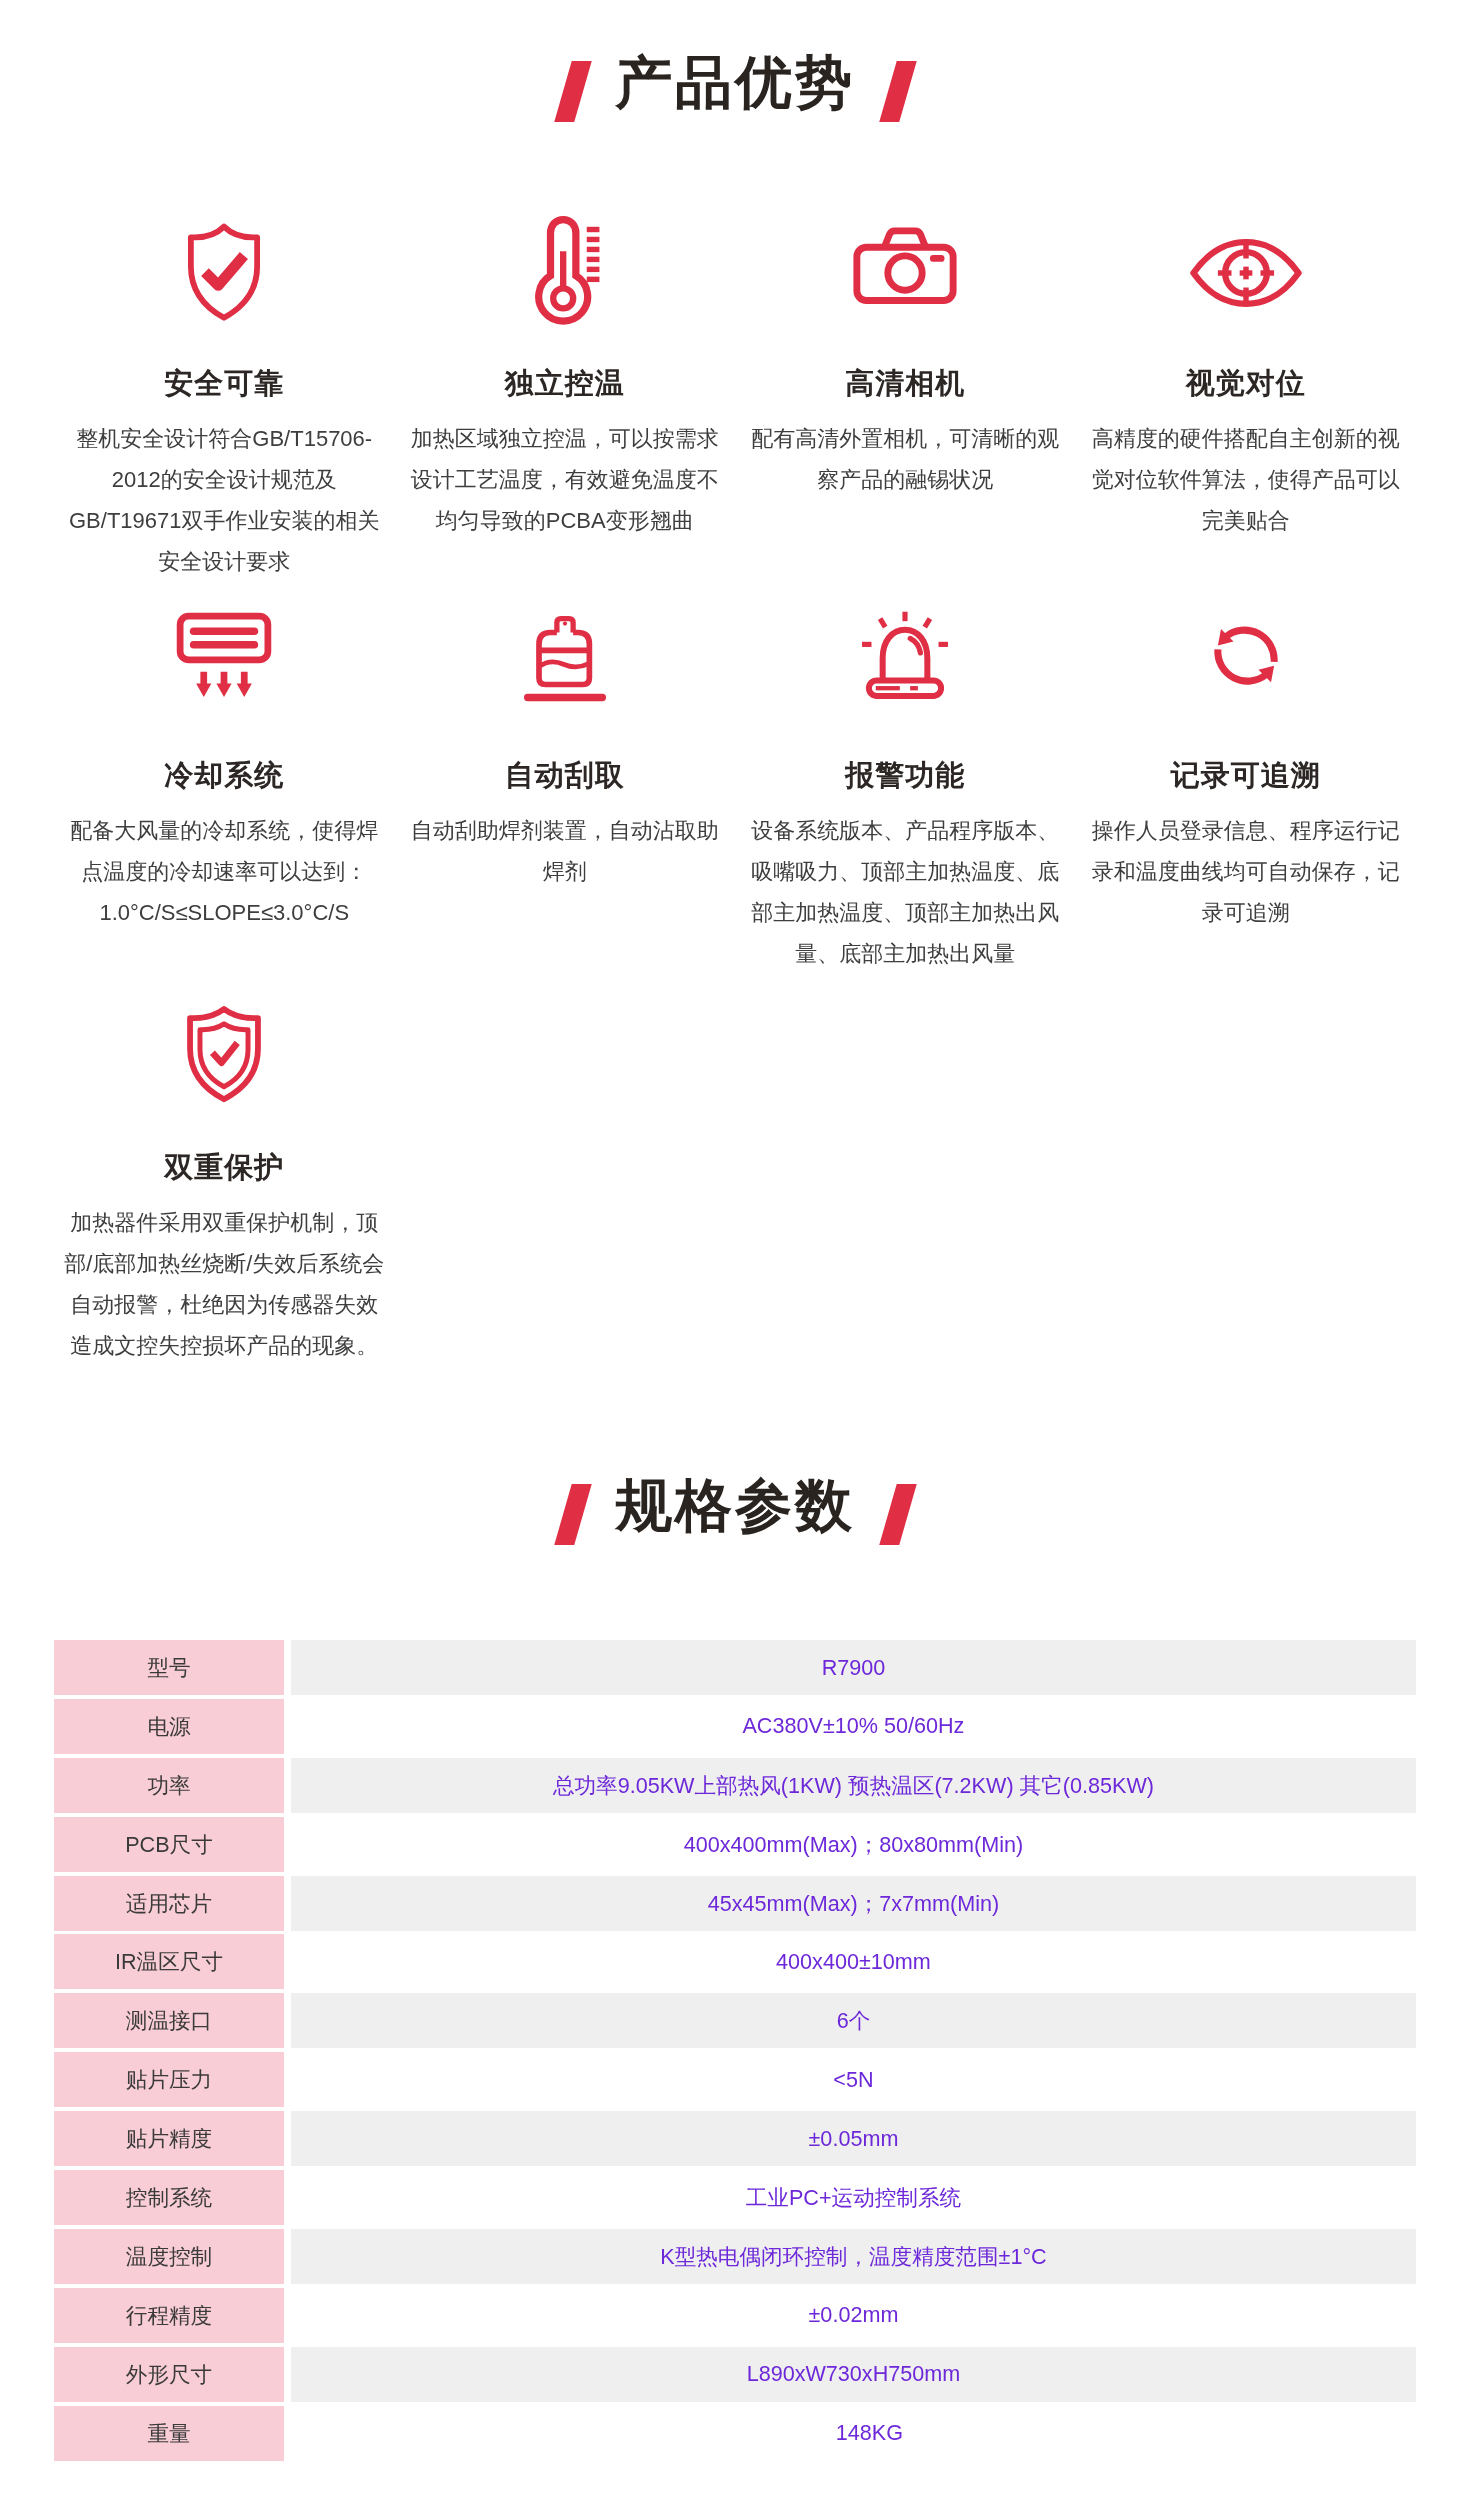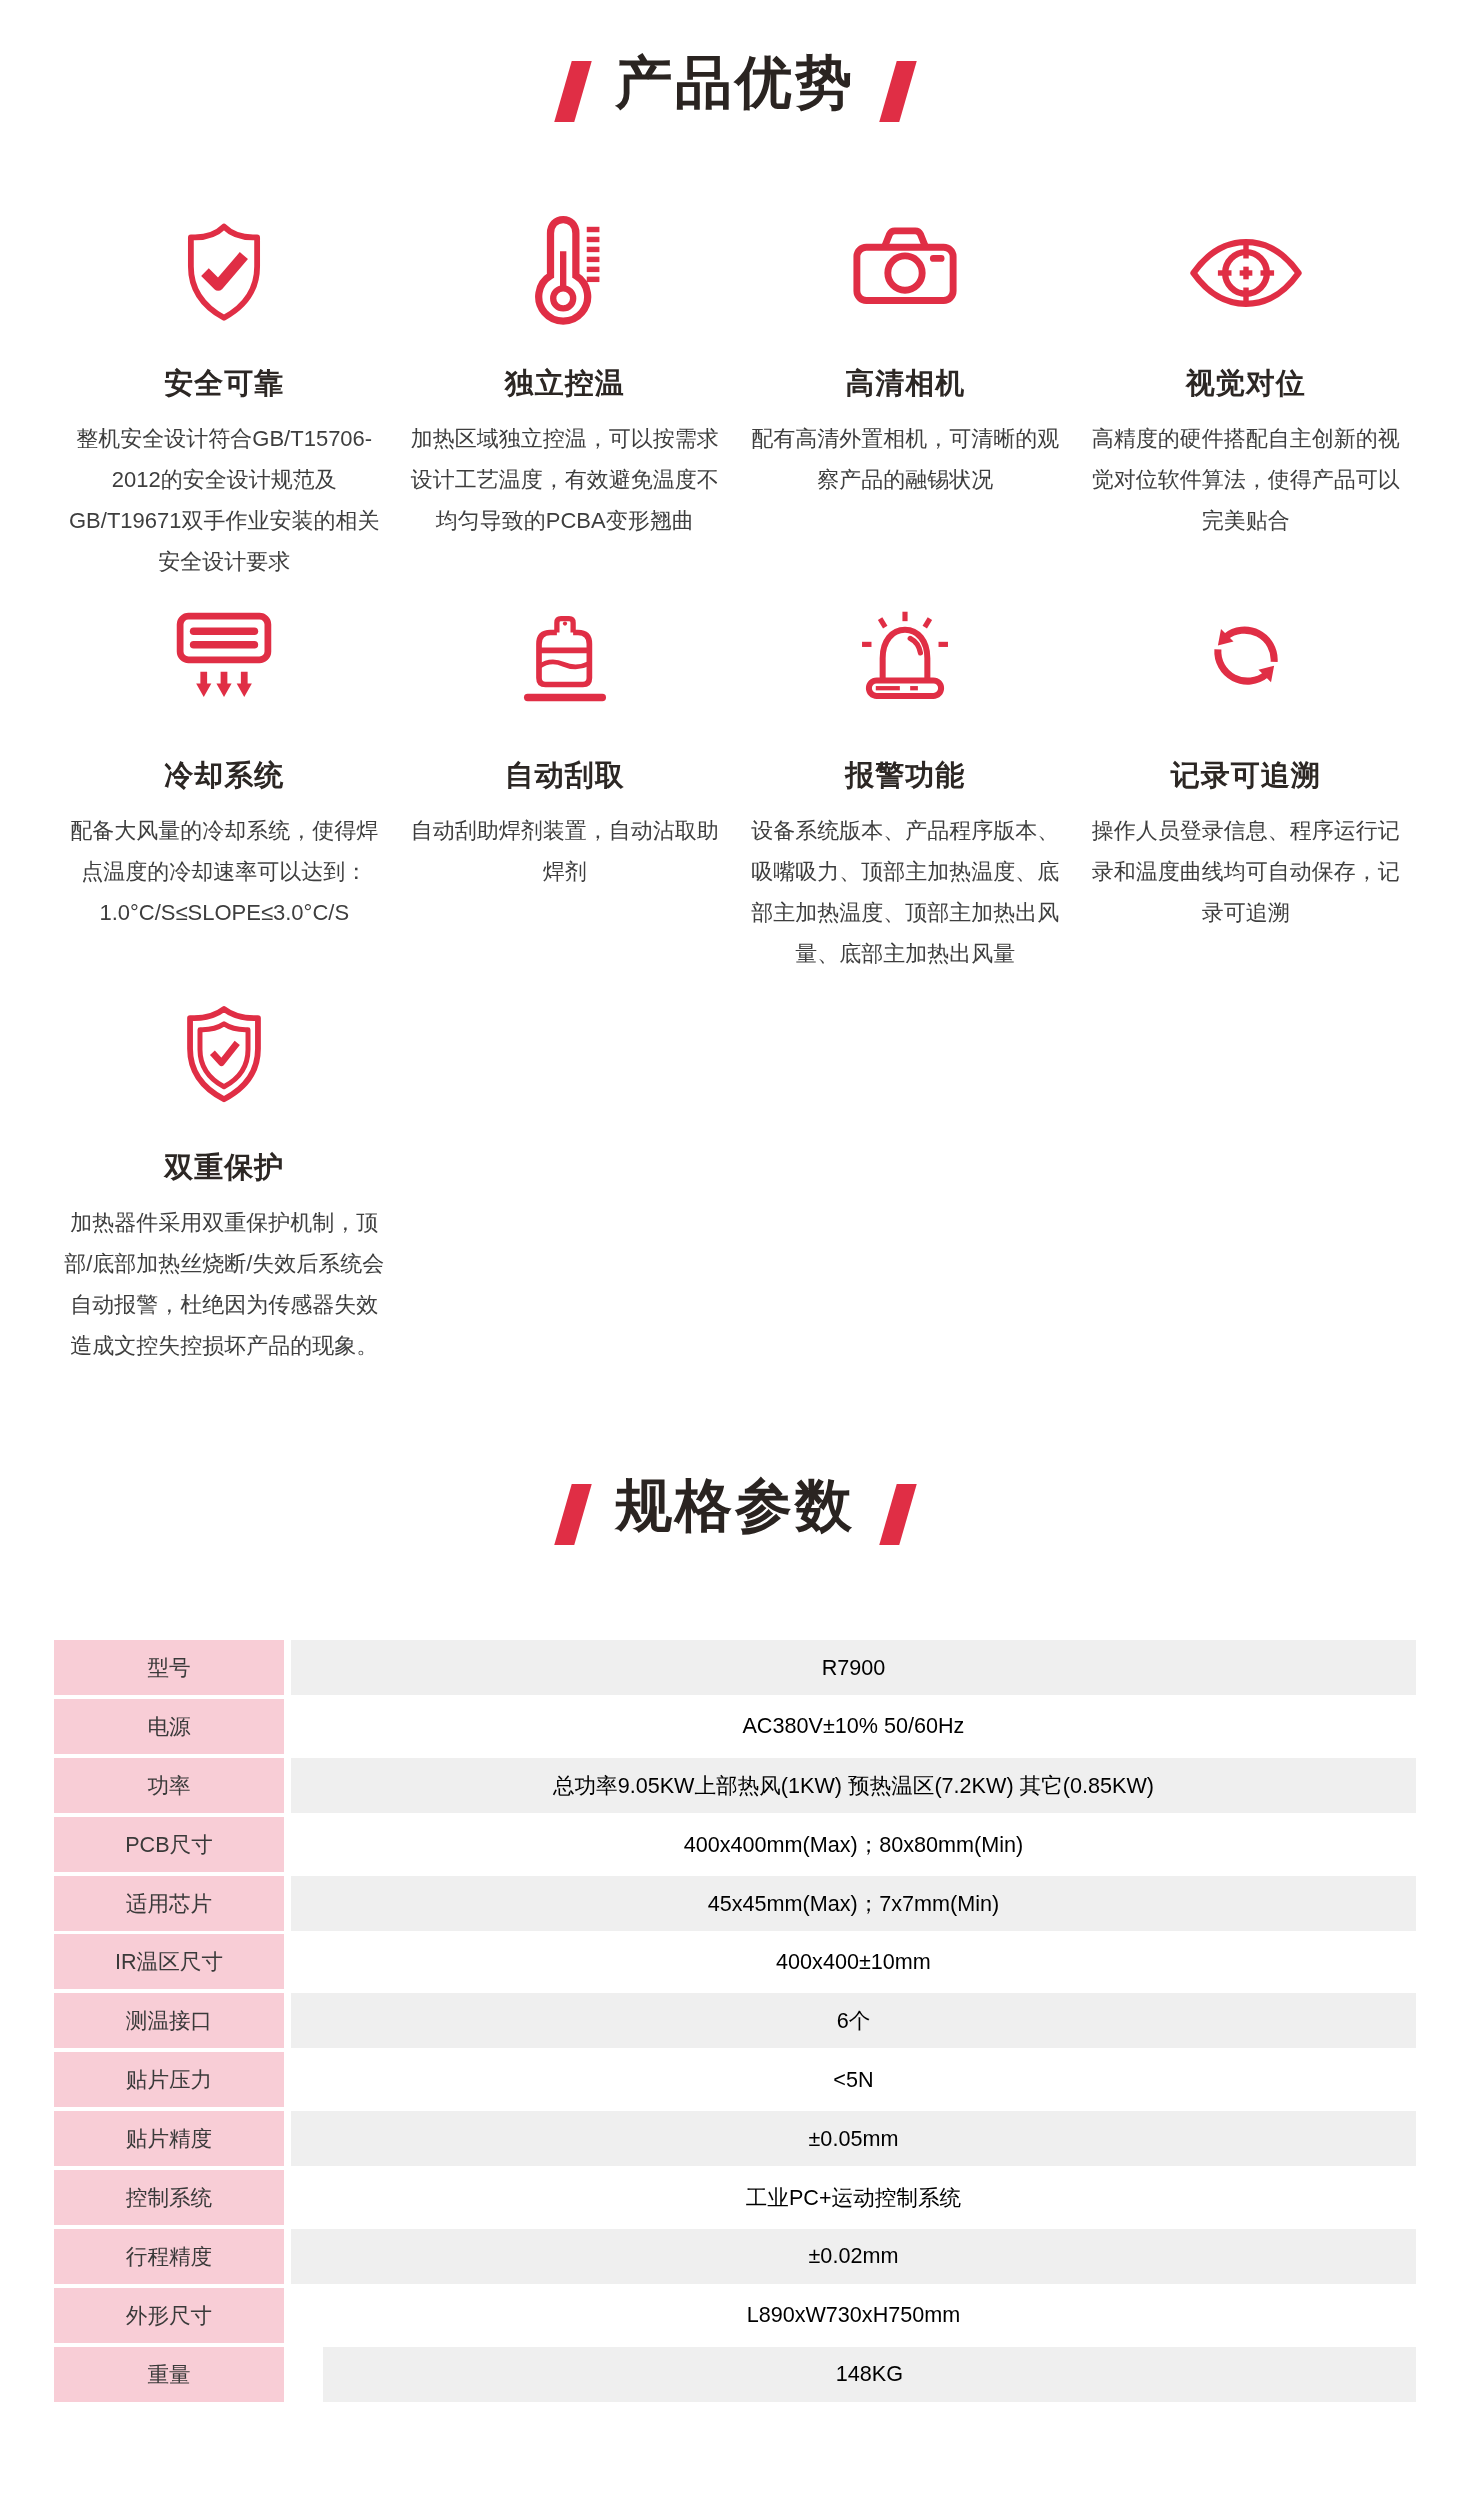--- a/index.html
+++ b/index.html
@@ -61,21 +61,21 @@
   }
   .spec-row:last-child{margin-bottom:0;gap:32px;}
   .spec-label{
     width:230px;margin-right:6.9px;background:var(--pink);
     display:flex;align-items:center;justify-content:center;
     font-size:21.6px;color:#3A3A3A;flex-shrink:0;
   }
   .spec-value{
     flex:1;background:#fff;
     display:flex;align-items:center;justify-content:center;
-    font-size:21.6px;color:#000000;
+    font-size:21.6px;color:#6d28d9;
   }
   .spec-row:nth-child(odd) .spec-value{background:var(--gray);}
 </style>
 </head>
 <body>
 
 <section>
   <div class="section-title first">
     <span class="slash"></span>
     <h1>产品优势</h1>
@@ -265,20 +265,24 @@
     </div>
     <div class="spec-row">
       <div class="spec-label">贴片精度</div>
       <div class="spec-value">±0.05mm</div>
     </div>
     <div class="spec-row">
       <div class="spec-label">控制系统</div>
       <div class="spec-value">工业PC+运动控制系统</div>
     </div>
     <div class="spec-row">
+      <div class="spec-label">温度控制</div>
+      <div class="spec-value">K型热电偶闭环控制，温度精度范围±1°C</div>
+    </div>
+    <div class="spec-row">
       <div class="spec-label">行程精度</div>
       <div class="spec-value">±0.02mm</div>
     </div>
     <div class="spec-row">
       <div class="spec-label">外形尺寸</div>
       <div class="spec-value">L890xW730xH750mm</div>
     </div>
     <div class="spec-row">
       <div class="spec-label">重量</div>
       <div class="spec-value">148KG</div>

